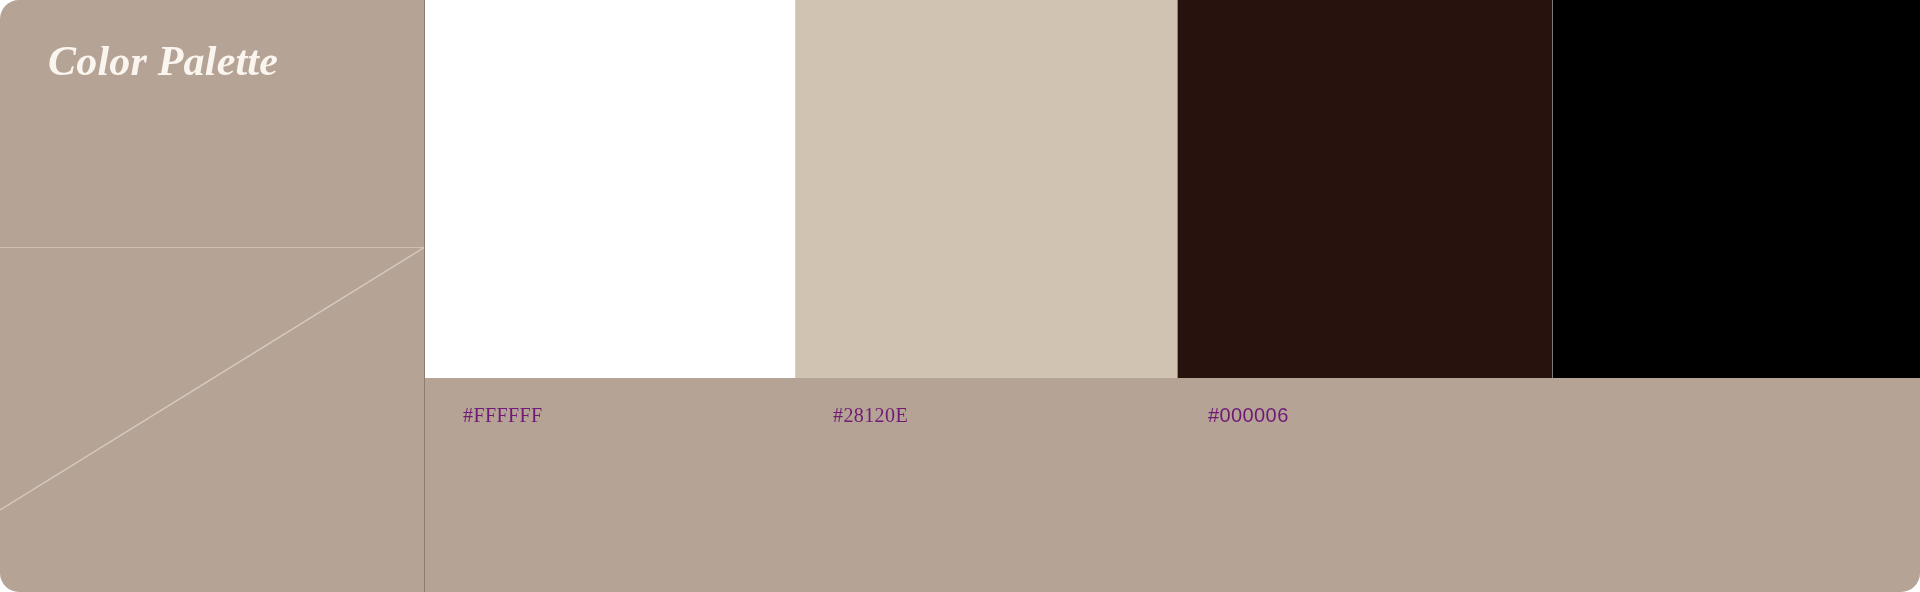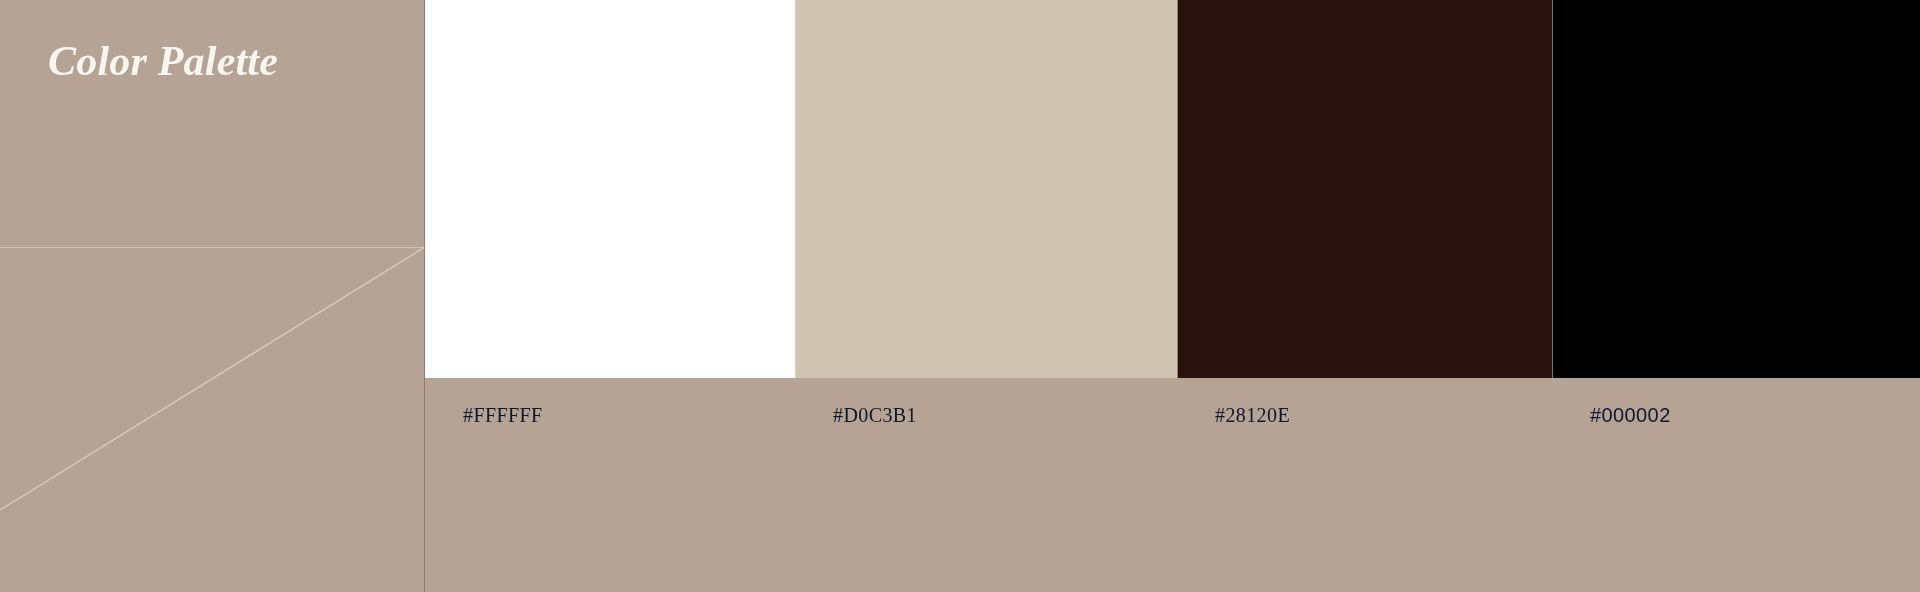--- a/index.html
+++ b/index.html
@@ -118,35 +118,35 @@
   .label-cell {
     flex: 0 0 auto;
     height: 40px;
     display: flex;
     align-items: center;
     box-sizing: border-box;
     padding-left: 38px;
   }
   .hex-text {
     font-size: 20px;
-    color: #0f172a;
+    color: #701a75;
     letter-spacing: 0.4px;
     white-space: nowrap;
   }
   .hex-serif {
     font-family: "Liberation Serif", serif;
   }
   .hex-sans {
     font-family: "Liberation Sans", sans-serif;
   }
 </style>
 </head>
 <body>
 
-<div id="board" style="background: rgb(181, 163, 150);">
+<div id="board" style="background: rgb(181, 163, 150); border-radius: 19px;">
 
   <div id="left-panel">
     <div id="panel-hairline" style="background: rgb(217, 207, 198);"></div>
     <svg id="panel-diagonal" viewBox="0 0 425 280" preserveAspectRatio="none">
       <line x1="0" y1="270" x2="425" y2="7" stroke="#D9CFC6"></line>
     </svg>
     <div id="page-title" style="color: rgb(250, 245, 239);">Color Palette</div>
   </div>
   <div id="panel-divider" style="background: rgb(126, 111, 102);"></div>
 
@@ -165,24 +165,21 @@
       <div class="swatch-col" style="width: 368px;">
         <div class="swatch-edge"></div>
         <div class="swatch-chip" title="#000000" style="background: rgb(0, 0, 0);"></div>
       </div>
     </div>
 
   <div id="label-row">
       <div class="label-cell" style="width: 370px;">
         <span class="hex-text hex-serif">#FFFFFF</span>
       </div>
-      <div class="label-cell" style="width: 382px;">
-        <span class="hex-text hex-serif">#D0C3B1</span>
-      </div>
       <div class="label-cell" style="width: 375px; align-items: center;">
         <span class="hex-text hex-serif">#28120E</span>
       </div>
       <div class="label-cell" style="width: 368px;">
-        <span class="hex-text hex-sans">#000002</span>
+        <span class="hex-text hex-sans">#000006</span>
       </div>
     </div>
 
 </div>
 
 </body></html>

